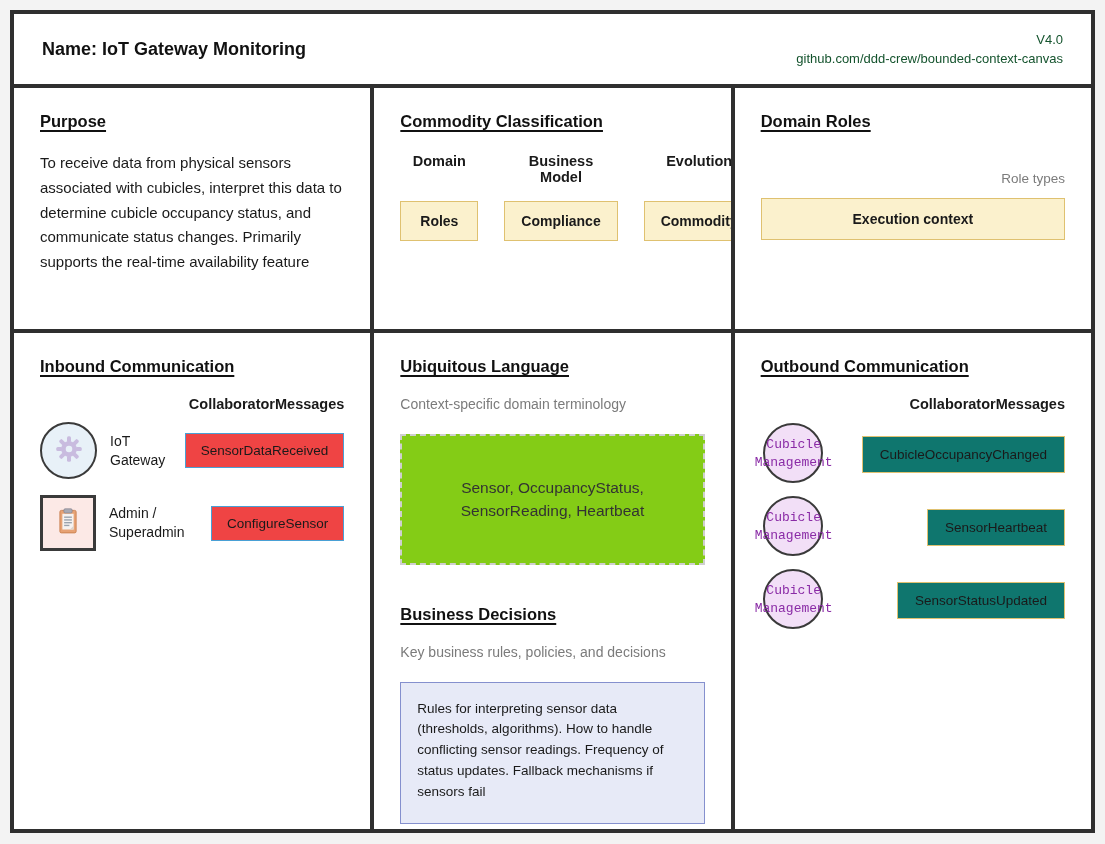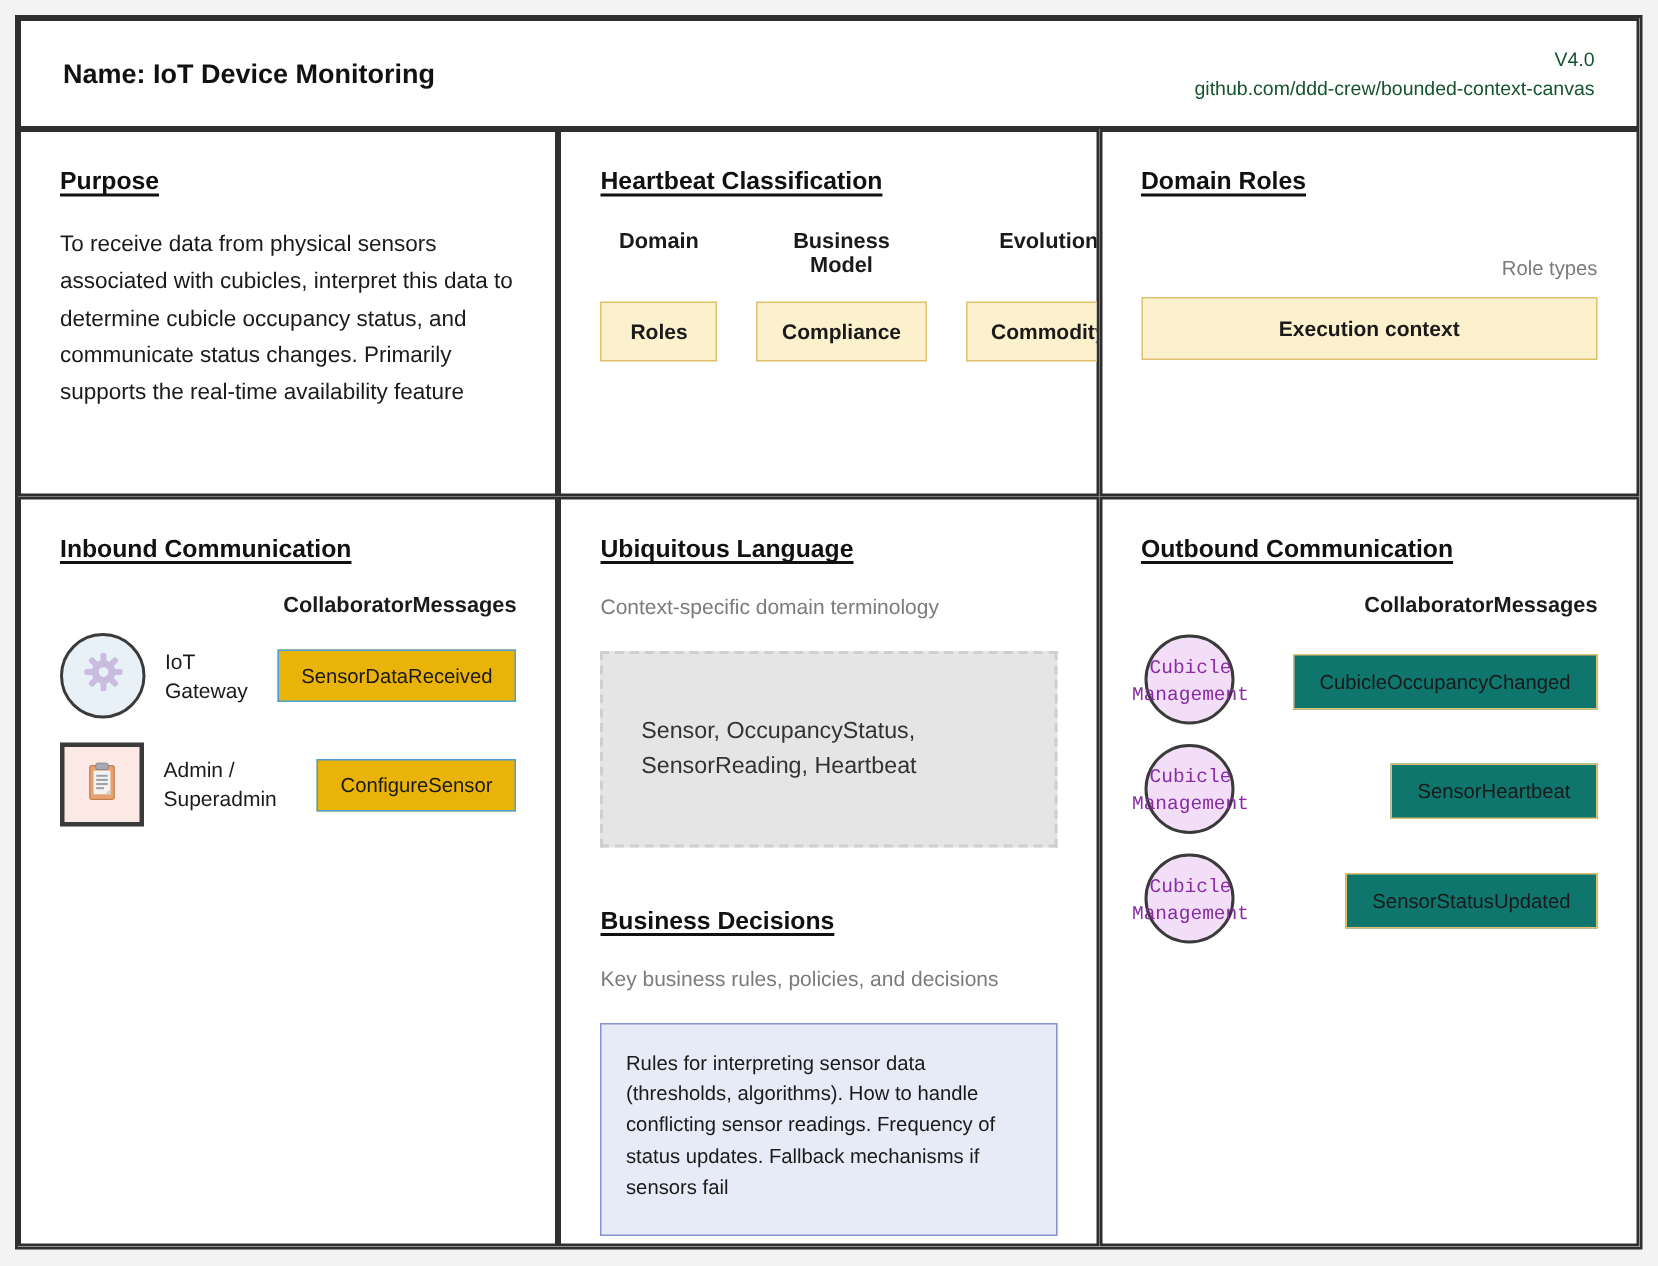--- a/index.html
+++ b/index.html
@@ -82,21 +82,21 @@
     flex: none; cursor: pointer;
   }
   .avatar-square {
     width: 56px; height: 56px;
     background: #fce9e6; border: 3px solid #3a3a3a;
     display: flex; align-items: center; justify-content: center;
     flex: none; cursor: pointer;
   }
   .collab-label { font-size: 14px; margin-left: 13px; flex: 1; line-height: 1.35; max-width: 112px; }
   .msg-blue {
-    background: #eab308; border: 1.5px solid #49a0d5;
+    background: #ef4444; border: 1.5px solid #49a0d5;
     font-size: 13.5px; color: #1a1a1a;
     padding: 9px 15px; text-align: center; margin-left: auto; cursor: pointer;
     white-space: nowrap;
   }
   .msg-yellow {
     background: #0f766e; border: 1.5px solid #dfc170;
     font-size: 13.5px; color: #1a1a1a;
     padding: 10px 17px; text-align: center; margin-left: auto; cursor: pointer;
     white-space: nowrap;
   }
@@ -112,53 +112,53 @@
     transform: translate(-50%, -50%);
     width: 104px; text-align: center;
     color: #8a2ba6; font-size: 13px; line-height: 1.35;
     pointer-events: none;
     font-family: Liberation Mono, monospace;
   }
 
   
   .subtitle { color: #7b7b7b; font-size: 14px; margin-bottom: 22px; }
   .terms-box {
-    border: 2px dashed #cfcfcf; background: #e5e5e5;
-    padding: 40px 20px; text-align: left;
+    border: 2px dashed #cfcfcf; background: #84cc16;
+    padding: 40px 20px; text-align: center;
     font-size: 15.5px; color: #333; line-height: 1.5;
     margin-bottom: 34px; cursor: text;
   }
   .terms-box .inner { max-width: 250px; margin: 0 auto; }
   .decisions-box {
     border: 1.5px solid #8590ce; background: #e7eaf7;
     padding: 16px 16px 20px; font-size: 13.5px; color: #1a1a1a; line-height: 1.55;
     cursor: text;
   }
   .mid-panel .panel-heading.second { margin-top: 6px; }
 </style>
 </head>
 <body>
 
 <div class="canvas">
 
   <div class="cell header-cell">
-    <div class="canvas-title">Name: IoT Device Monitoring</div>
+    <div class="canvas-title">Name: IoT Gateway Monitoring</div>
     <div class="header-meta">
       <div>V4.0</div>
       <div>github.com/ddd-crew/bounded-context-canvas</div>
     </div>
   </div>
 
   <div class="cell panel">
     <div class="panel-heading">Purpose</div>
     <div class="purpose-text">To receive data from physical sensors associated with cubicles, interpret this data to determine cubicle occupancy status, and communicate status changes. Primarily supports the real-time availability feature</div>
   </div>
 
   <div class="cell panel">
-    <div class="panel-heading">Heartbeat Classification</div>
+    <div class="panel-heading">Commodity Classification</div>
     <div class="strat-cols">
       <div class="strat-col">
         <div class="strat-label">Domain</div>
         <div class="pill">Roles</div>
       </div>
       <div class="strat-col">
         <div class="strat-label">Business Model</div>
         <div class="pill">Compliance</div>
       </div>
       <div class="strat-col">

